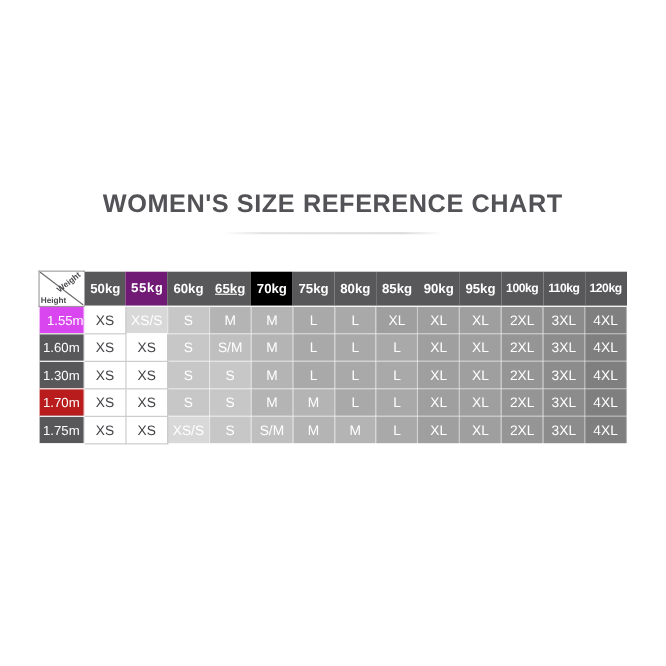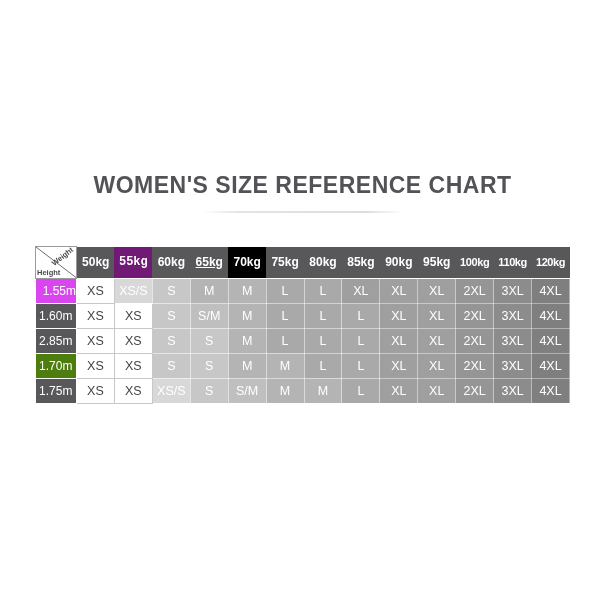--- a/index.html
+++ b/index.html
@@ -162,37 +162,37 @@
             <td style="background: rgb(169, 169, 169); color: rgb(255, 255, 255); border: 1px solid rgba(255, 255, 255, 0.5);">L</td>
             <td style="background: rgb(169, 169, 169); color: rgb(255, 255, 255); border: 1px solid rgba(255, 255, 255, 0.5);">L</td>
             <td style="background: rgb(169, 169, 169); color: rgb(255, 255, 255); border: 1px solid rgba(255, 255, 255, 0.5);">L</td>
             <td style="background: rgb(159, 159, 159); color: rgb(255, 255, 255); border: 1px solid rgba(255, 255, 255, 0.45);">XL</td>
             <td style="background: rgb(159, 159, 159); color: rgb(255, 255, 255); border: 1px solid rgba(255, 255, 255, 0.45);">XL</td>
             <td style="background: rgb(149, 149, 149); color: rgb(255, 255, 255); border: 1px solid rgba(255, 255, 255, 0.45);">2XL</td>
             <td style="background: rgb(140, 140, 140); color: rgb(255, 255, 255); border: 1px solid rgba(255, 255, 255, 0.4);">3XL</td>
             <td style="background: rgb(127, 127, 127); color: rgb(255, 255, 255); border: 1px solid rgba(255, 255, 255, 0.4);">4XL</td>
           </tr>
           <tr>
-            <th style="background: rgb(88, 88, 90); color: rgb(255, 255, 255);">2.85m</th>
-            <td style="background: rgb(255, 255, 255); color: rgb(69, 69, 73); border: 1px solid rgb(200, 200, 200);">XS</td>
-            <td style="background: rgb(255, 255, 255); color: rgb(69, 69, 73); border: 1px solid rgb(200, 200, 200);">XS</td>
-            <td style="background: rgb(199, 199, 199); color: rgb(255, 255, 255); border: 1px solid rgba(255, 255, 255, 0.55);">S</td>
-            <td style="background: rgb(199, 199, 199); color: rgb(255, 255, 255); border: 1px solid rgba(255, 255, 255, 0.55);">S</td>
-            <td style="background: rgb(180, 180, 180); color: rgb(255, 255, 255); border: 1px solid rgba(255, 255, 255, 0.5);">M</td>
-            <td style="background: rgb(169, 169, 169); color: rgb(255, 255, 255); border: 1px solid rgba(255, 255, 255, 0.5);">L</td>
-            <td style="background: rgb(169, 169, 169); color: rgb(255, 255, 255); border: 1px solid rgba(255, 255, 255, 0.5);">L</td>
-            <td style="background: rgb(169, 169, 169); color: rgb(255, 255, 255); border: 1px solid rgba(255, 255, 255, 0.5);">L</td>
-            <td style="background: rgb(159, 159, 159); color: rgb(255, 255, 255); border: 1px solid rgba(255, 255, 255, 0.45);">XL</td>
-            <td style="background: rgb(159, 159, 159); color: rgb(255, 255, 255); border: 1px solid rgba(255, 255, 255, 0.45);">XL</td>
-            <td style="background: rgb(149, 149, 149); color: rgb(255, 255, 255); border: 1px solid rgba(255, 255, 255, 0.45);">2XL</td>
-            <td style="background: rgb(140, 140, 140); color: rgb(255, 255, 255); border: 1px solid rgba(255, 255, 255, 0.4);">3XL</td>
-            <td style="background: rgb(127, 127, 127); color: rgb(255, 255, 255); border: 1px solid rgba(255, 255, 255, 0.4);">4XL</td>
-          </tr>
-          <tr>
-            <th style="background: #4d7c0f; color: rgb(255, 255, 255);">1.70m</th>
+            <th style="background: rgb(88, 88, 90); color: rgb(255, 255, 255);">1.30m</th>
+            <td style="background: rgb(255, 255, 255); color: rgb(69, 69, 73); border: 1px solid rgb(200, 200, 200);">XS</td>
+            <td style="background: rgb(255, 255, 255); color: rgb(69, 69, 73); border: 1px solid rgb(200, 200, 200);">XS</td>
+            <td style="background: rgb(199, 199, 199); color: rgb(255, 255, 255); border: 1px solid rgba(255, 255, 255, 0.55);">S</td>
+            <td style="background: rgb(199, 199, 199); color: rgb(255, 255, 255); border: 1px solid rgba(255, 255, 255, 0.55);">S</td>
+            <td style="background: rgb(180, 180, 180); color: rgb(255, 255, 255); border: 1px solid rgba(255, 255, 255, 0.5);">M</td>
+            <td style="background: rgb(169, 169, 169); color: rgb(255, 255, 255); border: 1px solid rgba(255, 255, 255, 0.5);">L</td>
+            <td style="background: rgb(169, 169, 169); color: rgb(255, 255, 255); border: 1px solid rgba(255, 255, 255, 0.5);">L</td>
+            <td style="background: rgb(169, 169, 169); color: rgb(255, 255, 255); border: 1px solid rgba(255, 255, 255, 0.5);">L</td>
+            <td style="background: rgb(159, 159, 159); color: rgb(255, 255, 255); border: 1px solid rgba(255, 255, 255, 0.45);">XL</td>
+            <td style="background: rgb(159, 159, 159); color: rgb(255, 255, 255); border: 1px solid rgba(255, 255, 255, 0.45);">XL</td>
+            <td style="background: rgb(149, 149, 149); color: rgb(255, 255, 255); border: 1px solid rgba(255, 255, 255, 0.45);">2XL</td>
+            <td style="background: rgb(140, 140, 140); color: rgb(255, 255, 255); border: 1px solid rgba(255, 255, 255, 0.4);">3XL</td>
+            <td style="background: rgb(127, 127, 127); color: rgb(255, 255, 255); border: 1px solid rgba(255, 255, 255, 0.4);">4XL</td>
+          </tr>
+          <tr>
+            <th style="background: #b91c1c; color: rgb(255, 255, 255);">1.70m</th>
             <td style="background: rgb(255, 255, 255); color: rgb(69, 69, 73); border: 1px solid rgb(200, 200, 200);">XS</td>
             <td style="background: rgb(255, 255, 255); color: rgb(69, 69, 73); border: 1px solid rgb(200, 200, 200);">XS</td>
             <td style="background: rgb(199, 199, 199); color: rgb(255, 255, 255); border: 1px solid rgba(255, 255, 255, 0.55);">S</td>
             <td style="background: rgb(199, 199, 199); color: rgb(255, 255, 255); border: 1px solid rgba(255, 255, 255, 0.55);">S</td>
             <td style="background: rgb(180, 180, 180); color: rgb(255, 255, 255); border: 1px solid rgba(255, 255, 255, 0.5);">M</td>
             <td style="background: rgb(180, 180, 180); color: rgb(255, 255, 255); border: 1px solid rgba(255, 255, 255, 0.5);">M</td>
             <td style="background: rgb(169, 169, 169); color: rgb(255, 255, 255); border: 1px solid rgba(255, 255, 255, 0.5);">L</td>
             <td style="background: rgb(169, 169, 169); color: rgb(255, 255, 255); border: 1px solid rgba(255, 255, 255, 0.5);">L</td>
             <td style="background: rgb(159, 159, 159); color: rgb(255, 255, 255); border: 1px solid rgba(255, 255, 255, 0.45);">XL</td>
             <td style="background: rgb(159, 159, 159); color: rgb(255, 255, 255); border: 1px solid rgba(255, 255, 255, 0.45);">XL</td>

